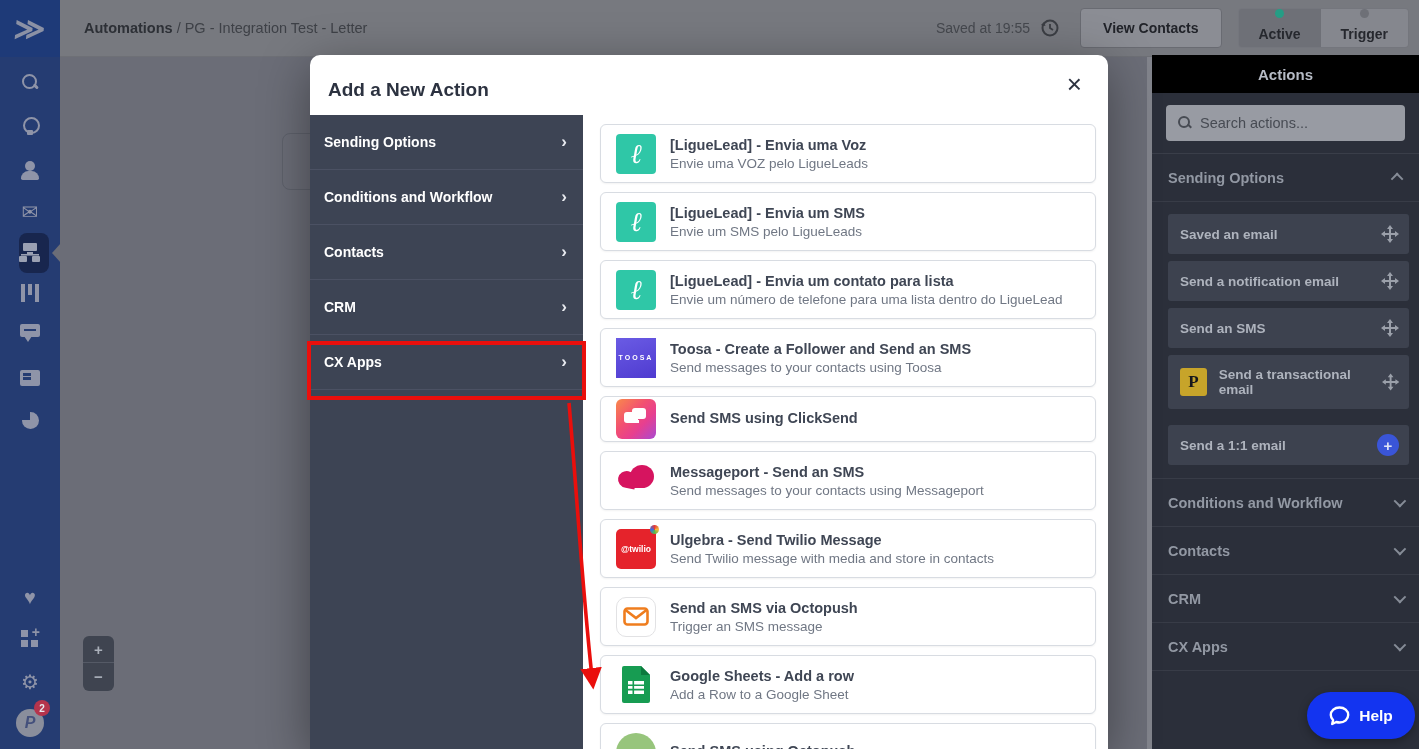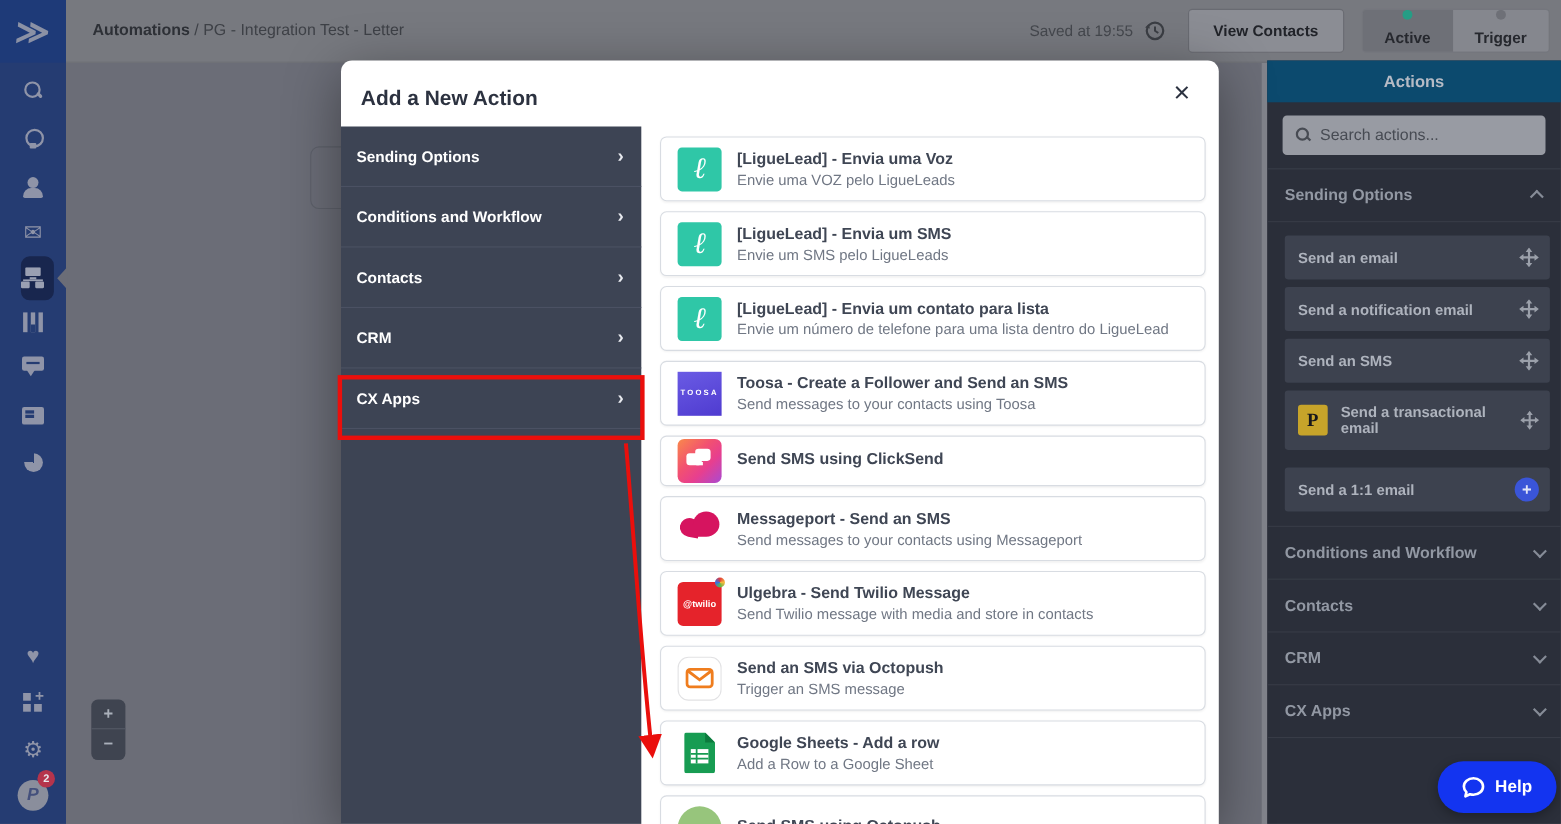--- a/index.html
+++ b/index.html
@@ -66,21 +66,21 @@
   
   .canvas { position:absolute; left:60px; top:57px; width:1087px; height:692px; background:#6b6d77; z-index:1; }
   .ghost-node { position:absolute; left:222px; top:76px; width:70px; height:57px; border:1px solid #5e616b; border-radius:8px; }
   .zoomctl { position:absolute; left:23px; top:579px; width:31px; height:55px; background:#3f4450; border-radius:6px; overflow:hidden; }
   .zoomctl .zbtn { width:100%; height:27px; display:flex; align-items:center; justify-content:center; color:#aab0ba; font-size:15px; font-weight:bold; }
   .zoomctl .zbtn:first-child { border-bottom:1px solid #555a66; }
 
   
   .panel-strip { position:absolute; left:1147px; top:57px; width:5px; height:692px; background:#82848c; z-index:8; }
   .panel { position:absolute; left:1152px; top:55px; width:267px; height:694px; background:#2b2f3a; z-index:9; }
-  .panel-header { height:38px; background:#0c4a6e; display:flex; align-items:center; justify-content:center; color:#b6bbc5; font-weight:bold; font-size:15px; }
+  .panel-header { height:38px; background:#000000; display:flex; align-items:center; justify-content:center; color:#b6bbc5; font-weight:bold; font-size:15px; }
   .panel-search-wrap { padding:12px 14px 12px 14px; border-bottom:1px solid #3a3e49; position:relative; }
   .panel-search { width:100%; height:36px; background:#989ba3; border:none; border-radius:4px; padding:0 10px 0 34px; font-size:14.5px; color:#2e323a; font-family:"Liberation Sans",sans-serif; }
   .panel-search::placeholder { color:#474b53; opacity:1; }
   .i-search-dark { position:absolute; left:26px; top:23px; width:14px; height:14px; }
   .i-search-dark::before { content:""; position:absolute; left:0; top:0; width:8px; height:8px; border:2px solid #474b53; border-radius:50%; }
   .i-search-dark::after { content:""; position:absolute; left:9px; top:9px; width:5px; height:2px; background:#474b53; transform:rotate(45deg); }
   .group-row { height:48px; display:flex; align-items:center; justify-content:space-between; padding:0 16px; border-bottom:1px solid #383c47; }
   .group-label { font-size:14.5px; font-weight:bold; color:#9298a3; }
   .chev { width:9px; height:9px; border-right:2px solid #868c97; border-bottom:2px solid #868c97; }
   .chev.up { transform:rotate(-135deg) translateY(-2px); }
@@ -235,21 +235,21 @@
     <span class="i-search-dark"></span>
   </div>
 
   <div class="group-row">
     <span class="group-label">Sending Options</span>
     <span class="chev up"></span>
   </div>
 
   <div class="send-items">
     <div class="send-item">
-      <span class="lbl">Send an email</span>
+      <span class="lbl">Saved an email</span>
         <span class="spacer"></span>
       <svg class="i-move" viewBox="0 0 18 18">
           <path d="M9 0 L12 4 H10 V8 H14 V6 L18 9 L14 12 V10 H10 V14 H12 L9 18 L6 14 H8 V10 H4 V12 L0 9 L4 6 V8 H8 V4 H6 Z" fill="#9ba0aa"></path>
         </svg>
     </div>
     <div class="send-item">
       <span class="lbl">Send a notification email</span>
         <span class="spacer"></span>
       <svg class="i-move" viewBox="0 0 18 18">
           <path d="M9 0 L12 4 H10 V8 H14 V6 L18 9 L14 12 V10 H10 V14 H12 L9 18 L6 14 H8 V10 H4 V12 L0 9 L4 6 V8 H8 V4 H6 Z" fill="#9ba0aa"></path>

